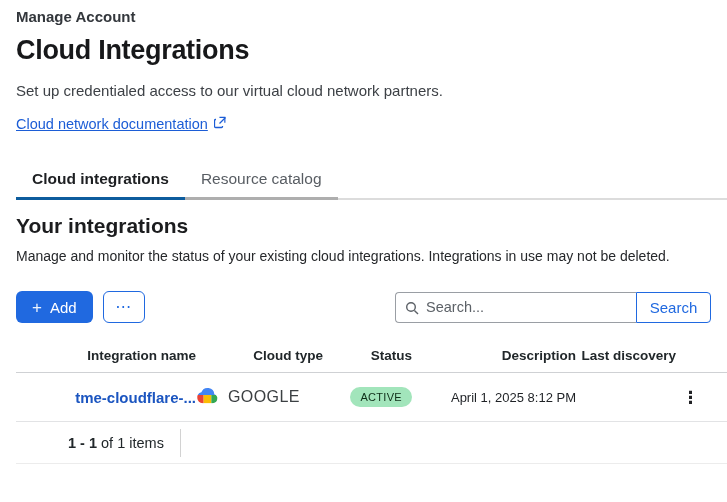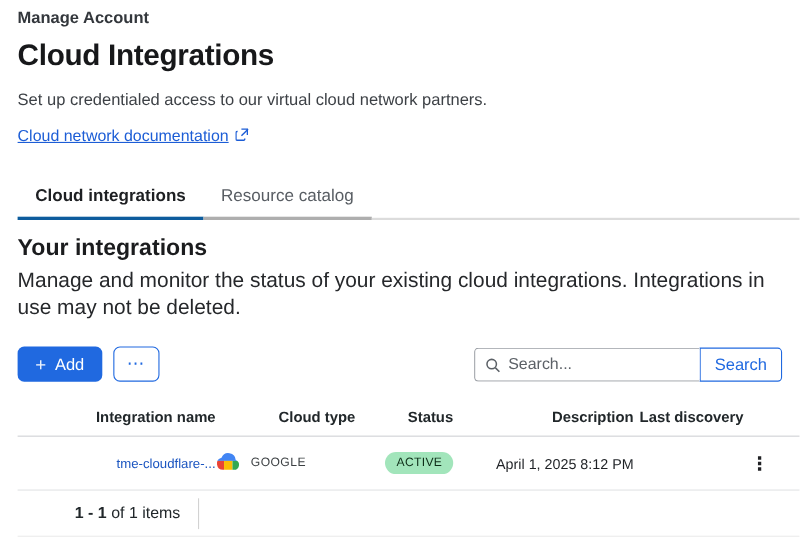--- a/index.html
+++ b/index.html
@@ -21,37 +21,37 @@
   
   .tabs { display:flex; margin-top:27px; height:40px; align-items:stretch; }
   .tabs .lead { width:16px; }
   .tab { padding:0 16px; display:flex; align-items:center; font-size:15.5px; cursor:pointer; border-bottom:3px solid transparent; }
   .tab.active { color:#1d1f22; font-weight:700; border-bottom-color:var(--tab-indicator,#0d5c9d); }
   .tab.inactive { color:#585d63; border-bottom-color:#aeaeae; }
   .tabs .filler { flex:1; border-bottom:2px solid #dcdcdc; margin-bottom:0px; }
 
   
   .section-heading { margin:13px 16px 0; font-size:21px; line-height:26px; font-weight:700; color:#1b1c1e; }
-  .section-desc { margin:5px 16px 0; max-width:700px; font-size:19px; line-height:24px; color:#26282b; }
+  .section-desc { margin:5px 16px 0; max-width:700px; font-size:14px; line-height:24px; color:#26282b; }
 
   
   .toolbar { margin:23px 16px 0; display:flex; justify-content:space-between; align-items:center; height:32px; }
   .toolbar-left { display:flex; gap:10px; }
   .btn-add {
     display:inline-flex; align-items:center; gap:8px; height:32px; padding:0 16px;
     background:var(--accent-blue,#2069e0); color:#fff; border:none; border-radius:6px;
     font-size:15px; font-family:inherit; cursor:pointer;
   }
   .btn-add .plus { font-size:17px; line-height:1; opacity:.92; font-weight:400; }
   .btn-overflow {
     width:42px; height:32px; background:#fff; border:1px solid var(--accent-blue,#2069e0);
     border-radius:6px; color:var(--accent-blue,#2069e0); font-size:16px; line-height:1;
     cursor:pointer; display:inline-flex; align-items:center; justify-content:center; letter-spacing:1px;
   }
-  .search-group { display:flex; height:31px; width:280px; }
+  .search-group { display:flex; height:31px; width:316px; }
   .search-box {
     position:relative; flex:1; display:flex; align-items:center;
     border:1px solid #9a9ea4; border-right:none; border-radius:4px 0 0 4px; background:#fff;
   }
   .search-box svg { position:absolute; left:9px; top:8px; }
   .search-input {
     width:100%; height:100%; border:none; outline:none; background:transparent;
     padding:0 8px 0 30px; font-size:14.5px; font-family:inherit; color:#1f2226;
   }
   .search-input::placeholder { color:#5c6167; }
@@ -60,23 +60,23 @@
     border-radius:0 4px 4px 0; color:var(--accent-blue,#2069e0); font-size:15px; font-family:inherit; cursor:pointer;
   }
 
   
   .table { margin:25px 0 0 16px; width:711px;text-align:right; }
   .thead, .trow { display:grid; grid-template-columns:180px 127px 89px 164px 100px 1fr; align-items:center; }
   .thead { border-bottom:1px solid #cfd1d4; padding-bottom:9px; margin-top:18px; }
   .th { font-size:13.5px; font-weight:700; color:#21272a; }
   .th:first-child { padding-left:17px; }
   .trow { height:49px; border-bottom:1px solid #e2e3e5; }
-  .cell-name { padding-left:17px; font-size:12px; font-weight:400; color:var(--row-link-blue,#1b55c0); cursor:pointer; }
+  .cell-name { padding-left:17px; font-size:15px; font-weight:700; color:var(--row-link-blue,#1b55c0); cursor:pointer; }
   .cell-cloud { display:flex; align-items:center; gap:9px; }
-  .cloud-label { font-size:11px; color:#3c4043; letter-spacing:.4px; }
+  .cloud-label { font-size:16px; color:#3c4043; letter-spacing:.4px; }
   .badge {
     display:inline-block; padding:4px 10px; border-radius:12px;
     background:var(--badge-bg,#a2e5bb); color:var(--badge-text,#0e2e18);
     font-size:11px; font-weight:400; letter-spacing:.3px;
   }
   .cell-date { font-size:13px; color:#1f2226; }
   .cell-actions { display:flex; justify-content:flex-end; padding-right:24px; }
   .kebab { font-size:17px; font-weight:700; color:#202124; cursor:pointer; line-height:1; padding:2px 4px; }
 
   

